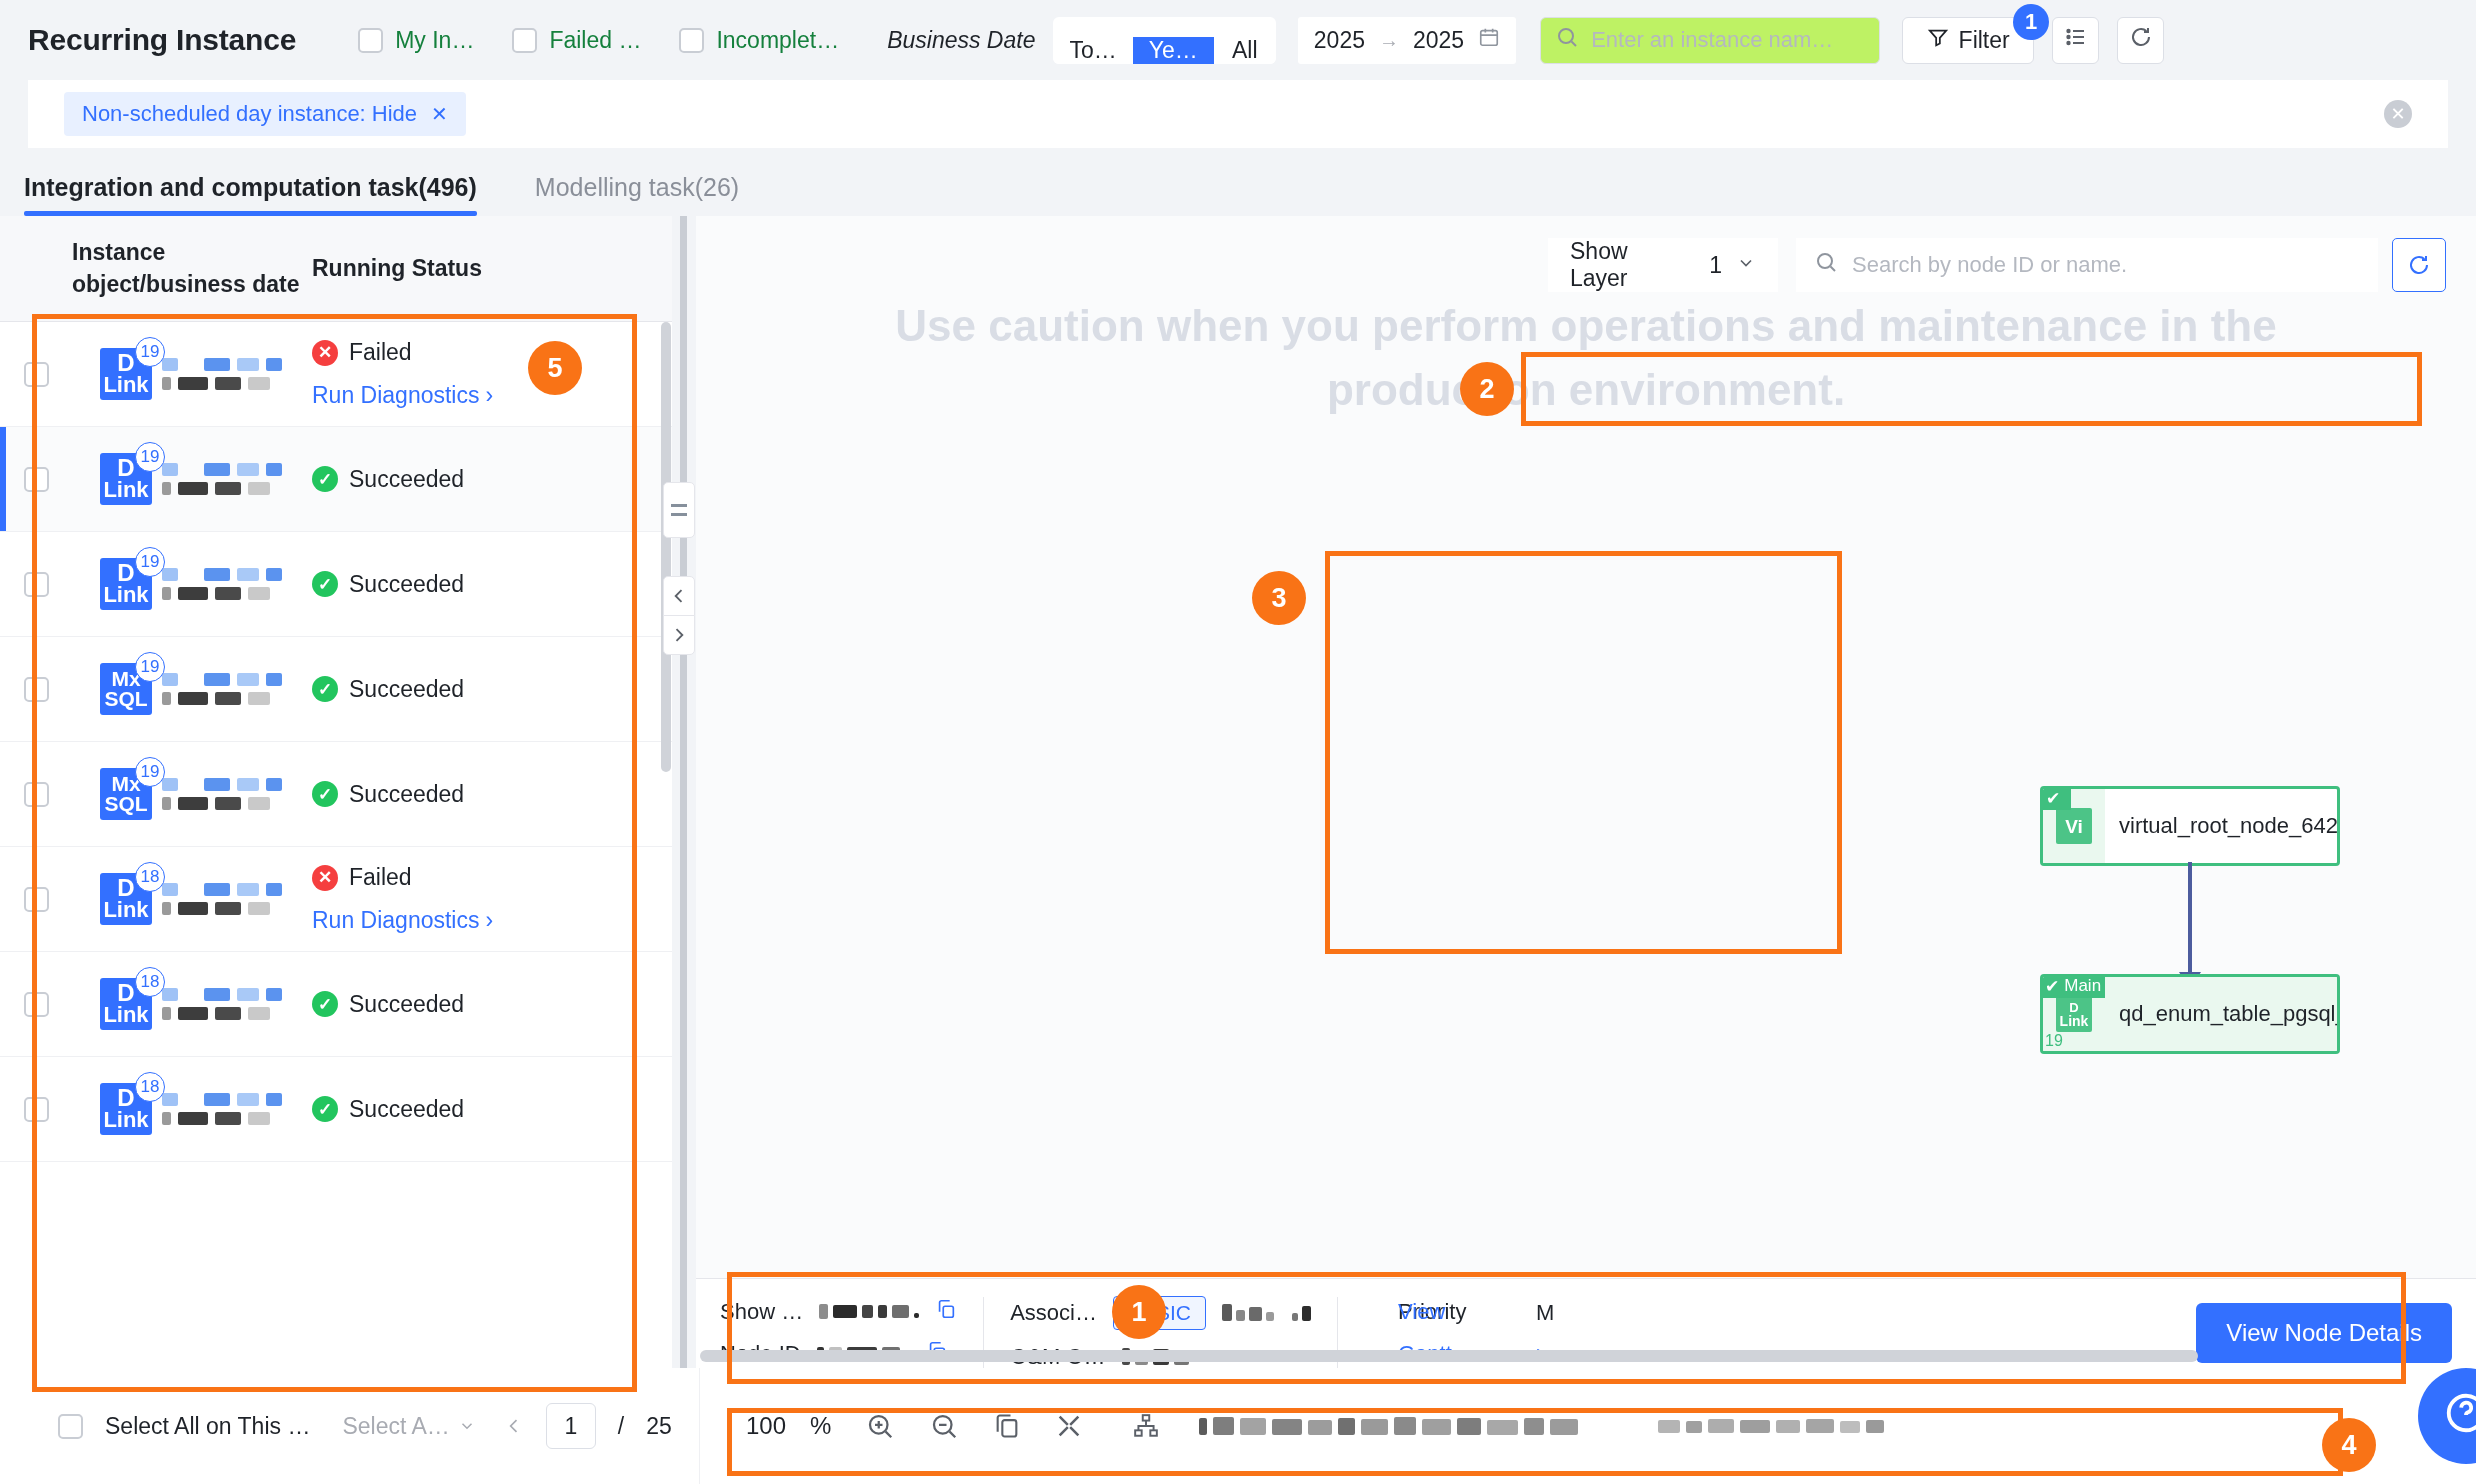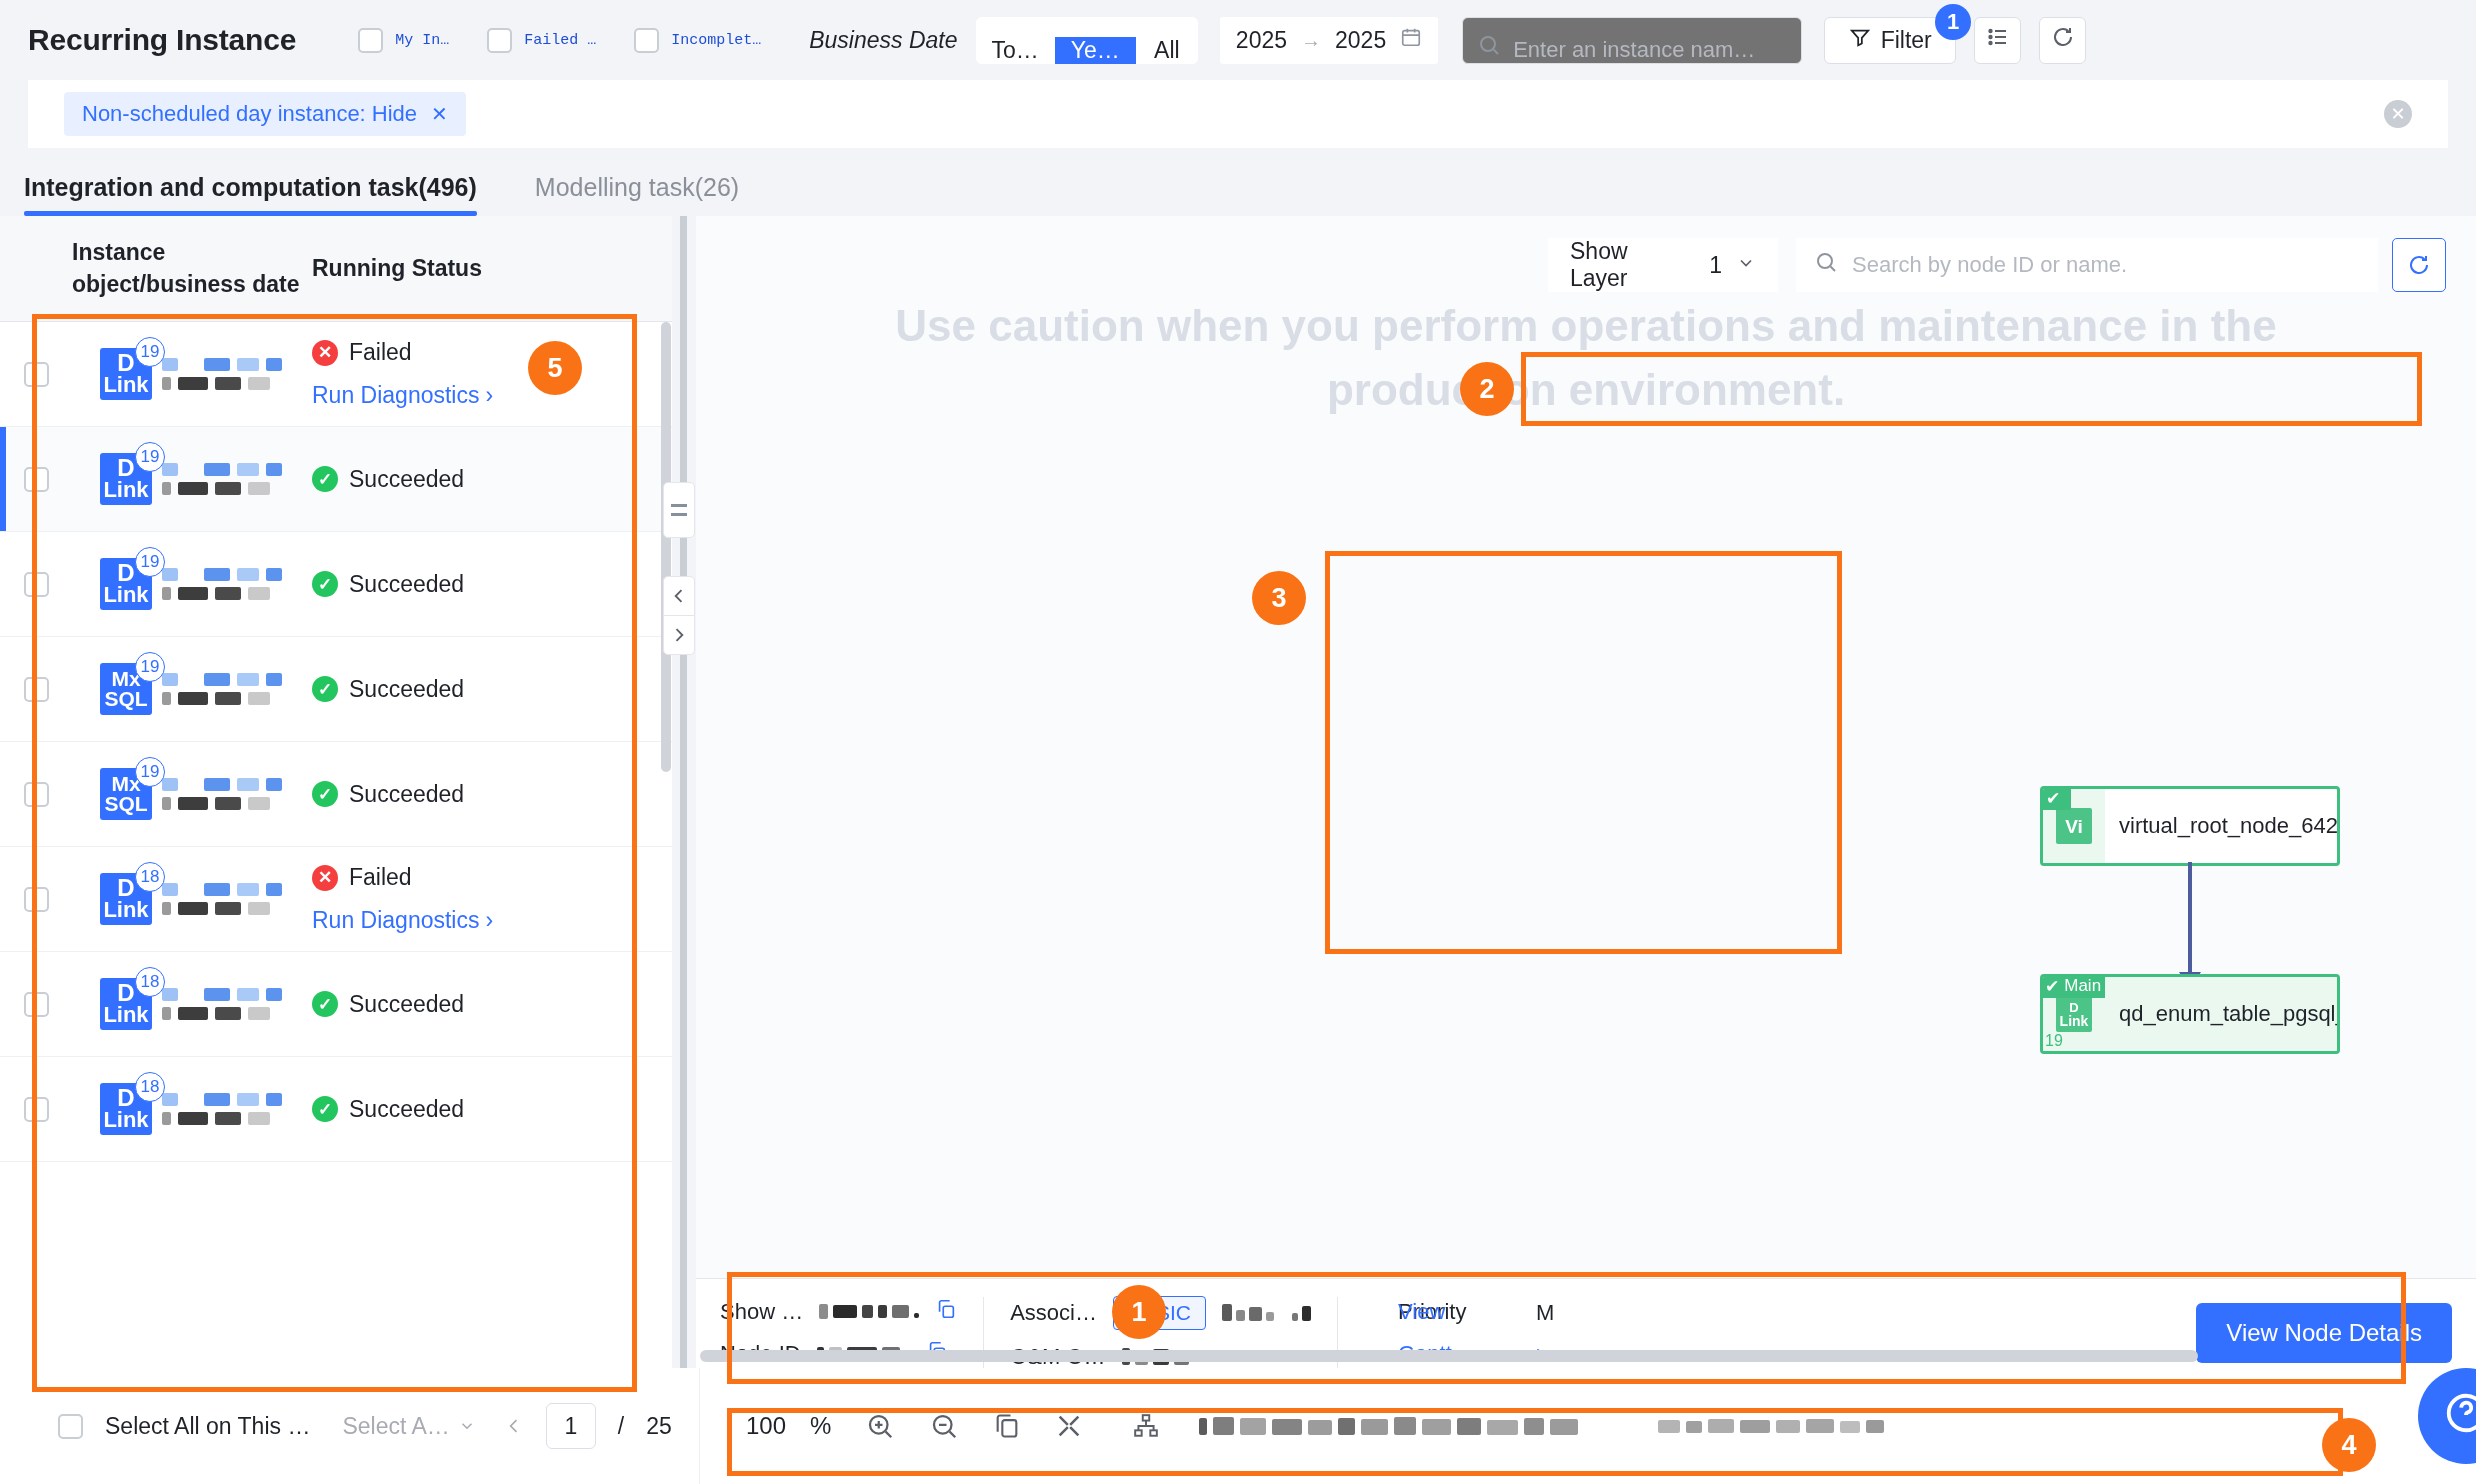--- a/index.html
+++ b/index.html
@@ -28,21 +28,21 @@
     color: #1f2329;
     letter-spacing: -0.2px;
     white-space: nowrap;
   }
   .cb-group { display: flex; align-items: center; gap: 0; margin-left: 62px; }
   .cb-item { display: flex; align-items: center; gap: 12px; margin-right: 38px; white-space: nowrap; }
   .cbox {
     width: 25px; height: 25px; border: 2px solid #c9cdd4;
     border-radius: 5px; background: #fff; display: inline-block; flex: 0 0 auto;
   }
-  .cb-label { font-size: 15px; color: #1d4ed8; font-family: Liberation Mono, monospace; }
+  .cb-label { font-size: 23px; color: #15803d; }
   .bd-label { font-size: 23px; color: #1f2329; margin-left: 10px; margin-right: 18px; white-space: nowrap; font-style: italic; }
 
   .seg {
     display: flex; align-items: flex-end; height: 47px;
     border-radius: 6px; overflow: hidden; background: #fff;
   }
   .seg div {
     min-width: 62px; padding: 0 16px; display: flex; align-items: center; justify-content: center;
     font-size: 23px; color: #1f2329; background: #fff; cursor: default;
   }
@@ -50,23 +50,23 @@
 
   .daterange {
     margin-left: 22px; height: 47px; background: #fff;
     display: flex; align-items: center; padding: 0 16px; gap: 14px;
     font-size: 23px; color: #1f2329; border-radius: 3px;
   }
   .arrow-ico { color: #a8abb2; font-size: 20px; }
   .cal-ico { color: #8f959e; }
 
   .searchbox {
-    margin-left: 24px; width: 340px; height: 47px; background: #737373;
+    margin-left: 24px; width: 340px; height: 47px; background: #bef264;
     border: 1px solid #dcdfe6; border-radius: 6px;
-    display: flex; align-items: flex-end; padding: 0 14px; gap: 12px;
+    display: flex; align-items: center; padding: 0 14px; gap: 12px;
   }
   .searchbox input {
     border: none; outline: none; font-size: 22px; width: 100%;
     font-family: "Liberation Sans", sans-serif; color: #1f2329; background: transparent;
   }
   .searchbox input::placeholder { color: #b4b8c0; }
 
   .filter-btn {
     position: relative; margin-left: 22px; height: 47px; min-width: 132px;
     background: #fff; border: 1px solid #dcdfe6; border-radius: 6px;

